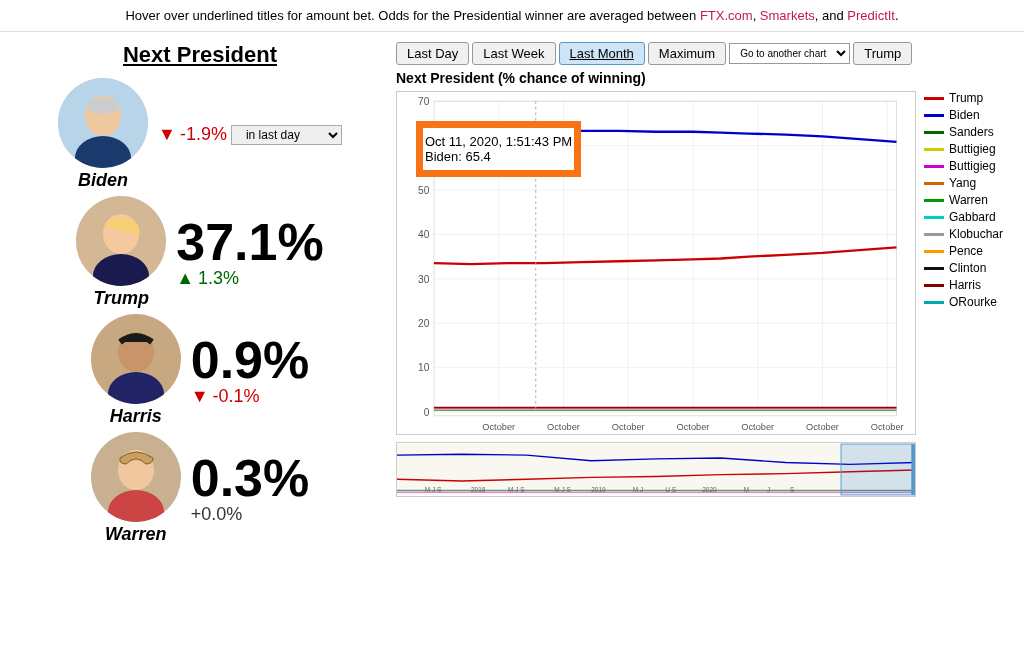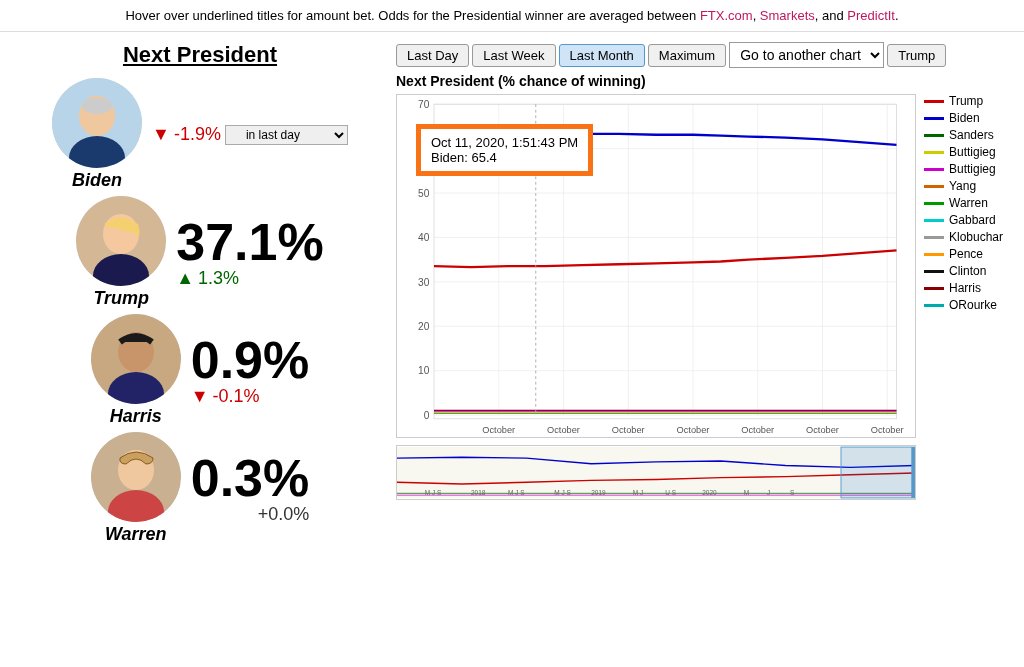--- a/index.html
+++ b/index.html
@@ -62,21 +62,21 @@
 
     .candidate-change {
       font-size: 18px;
       display: flex;
       align-items: center;
       gap: 4px;
     }
 
     .candidate-change.down { color: #cc0000; }
     .candidate-change.up { color: #006600; }
-    .candidate-change.neutral { color: #333; justify-content: flex-end; }
+    .candidate-change.neutral { color: #333; }
 
     .candidate-name {
       font-style: italic;
       font-weight: bold;
       font-size: 18px;
       text-align: center;
       margin-top: 2px;
     }
 
     .candidate-block {
@@ -87,21 +87,21 @@
     }
 
     .candidate-inner {
       display: flex;
       align-items: center;
       gap: 10px;
     }
 
     .time-select {
       font-size: 12px;
-      padding: 1px 16px;
+      padding: 1px 10px;
       border: 1px solid #aaa;
     }
 
     
     .right-panel {
       flex: 1;
     }
 
     .chart-controls {
       display: flex;
@@ -116,26 +116,27 @@
       border: 1px solid #999;
       background: #f0f0f0;
       cursor: pointer;
       font-size: 13px;
       border-radius: 3px;
     }
 
     .chart-btn.active {
       background: #d0e4f7;
       border-color: #5599cc;
+      text-decoration: underline;
     }
 
     .chart-select {
       padding: 3px 6px;
       border: 1px solid #999;
-      font-size: 14px;
+      font-size: 10px;
       background: #fff;
     }
 
     .chart-title {
       text-align: left;
       font-size: 14px;
       font-weight: bold;
       margin-bottom: 5px;
     }
 
@@ -172,22 +173,22 @@
     .main-chart-svg {
       width: 100%;
       border: 1px solid #ccc;
     }
 
     .tooltip-box {
       position: absolute;
       top: 30px;
       left: 20px;
       background: white;
-      border: 5px solid #f97316;
-      padding: 6px 10px;
+      border: 7px solid #f97316;
+      padding: 6px 2px;
       font-size: 13px;
       pointer-events: none;
       z-index: 10;
     }
 
     .mini-chart-svg {
       width: 100%;
       border: 1px solid #ccc;
       margin-top: 4px;
     }

